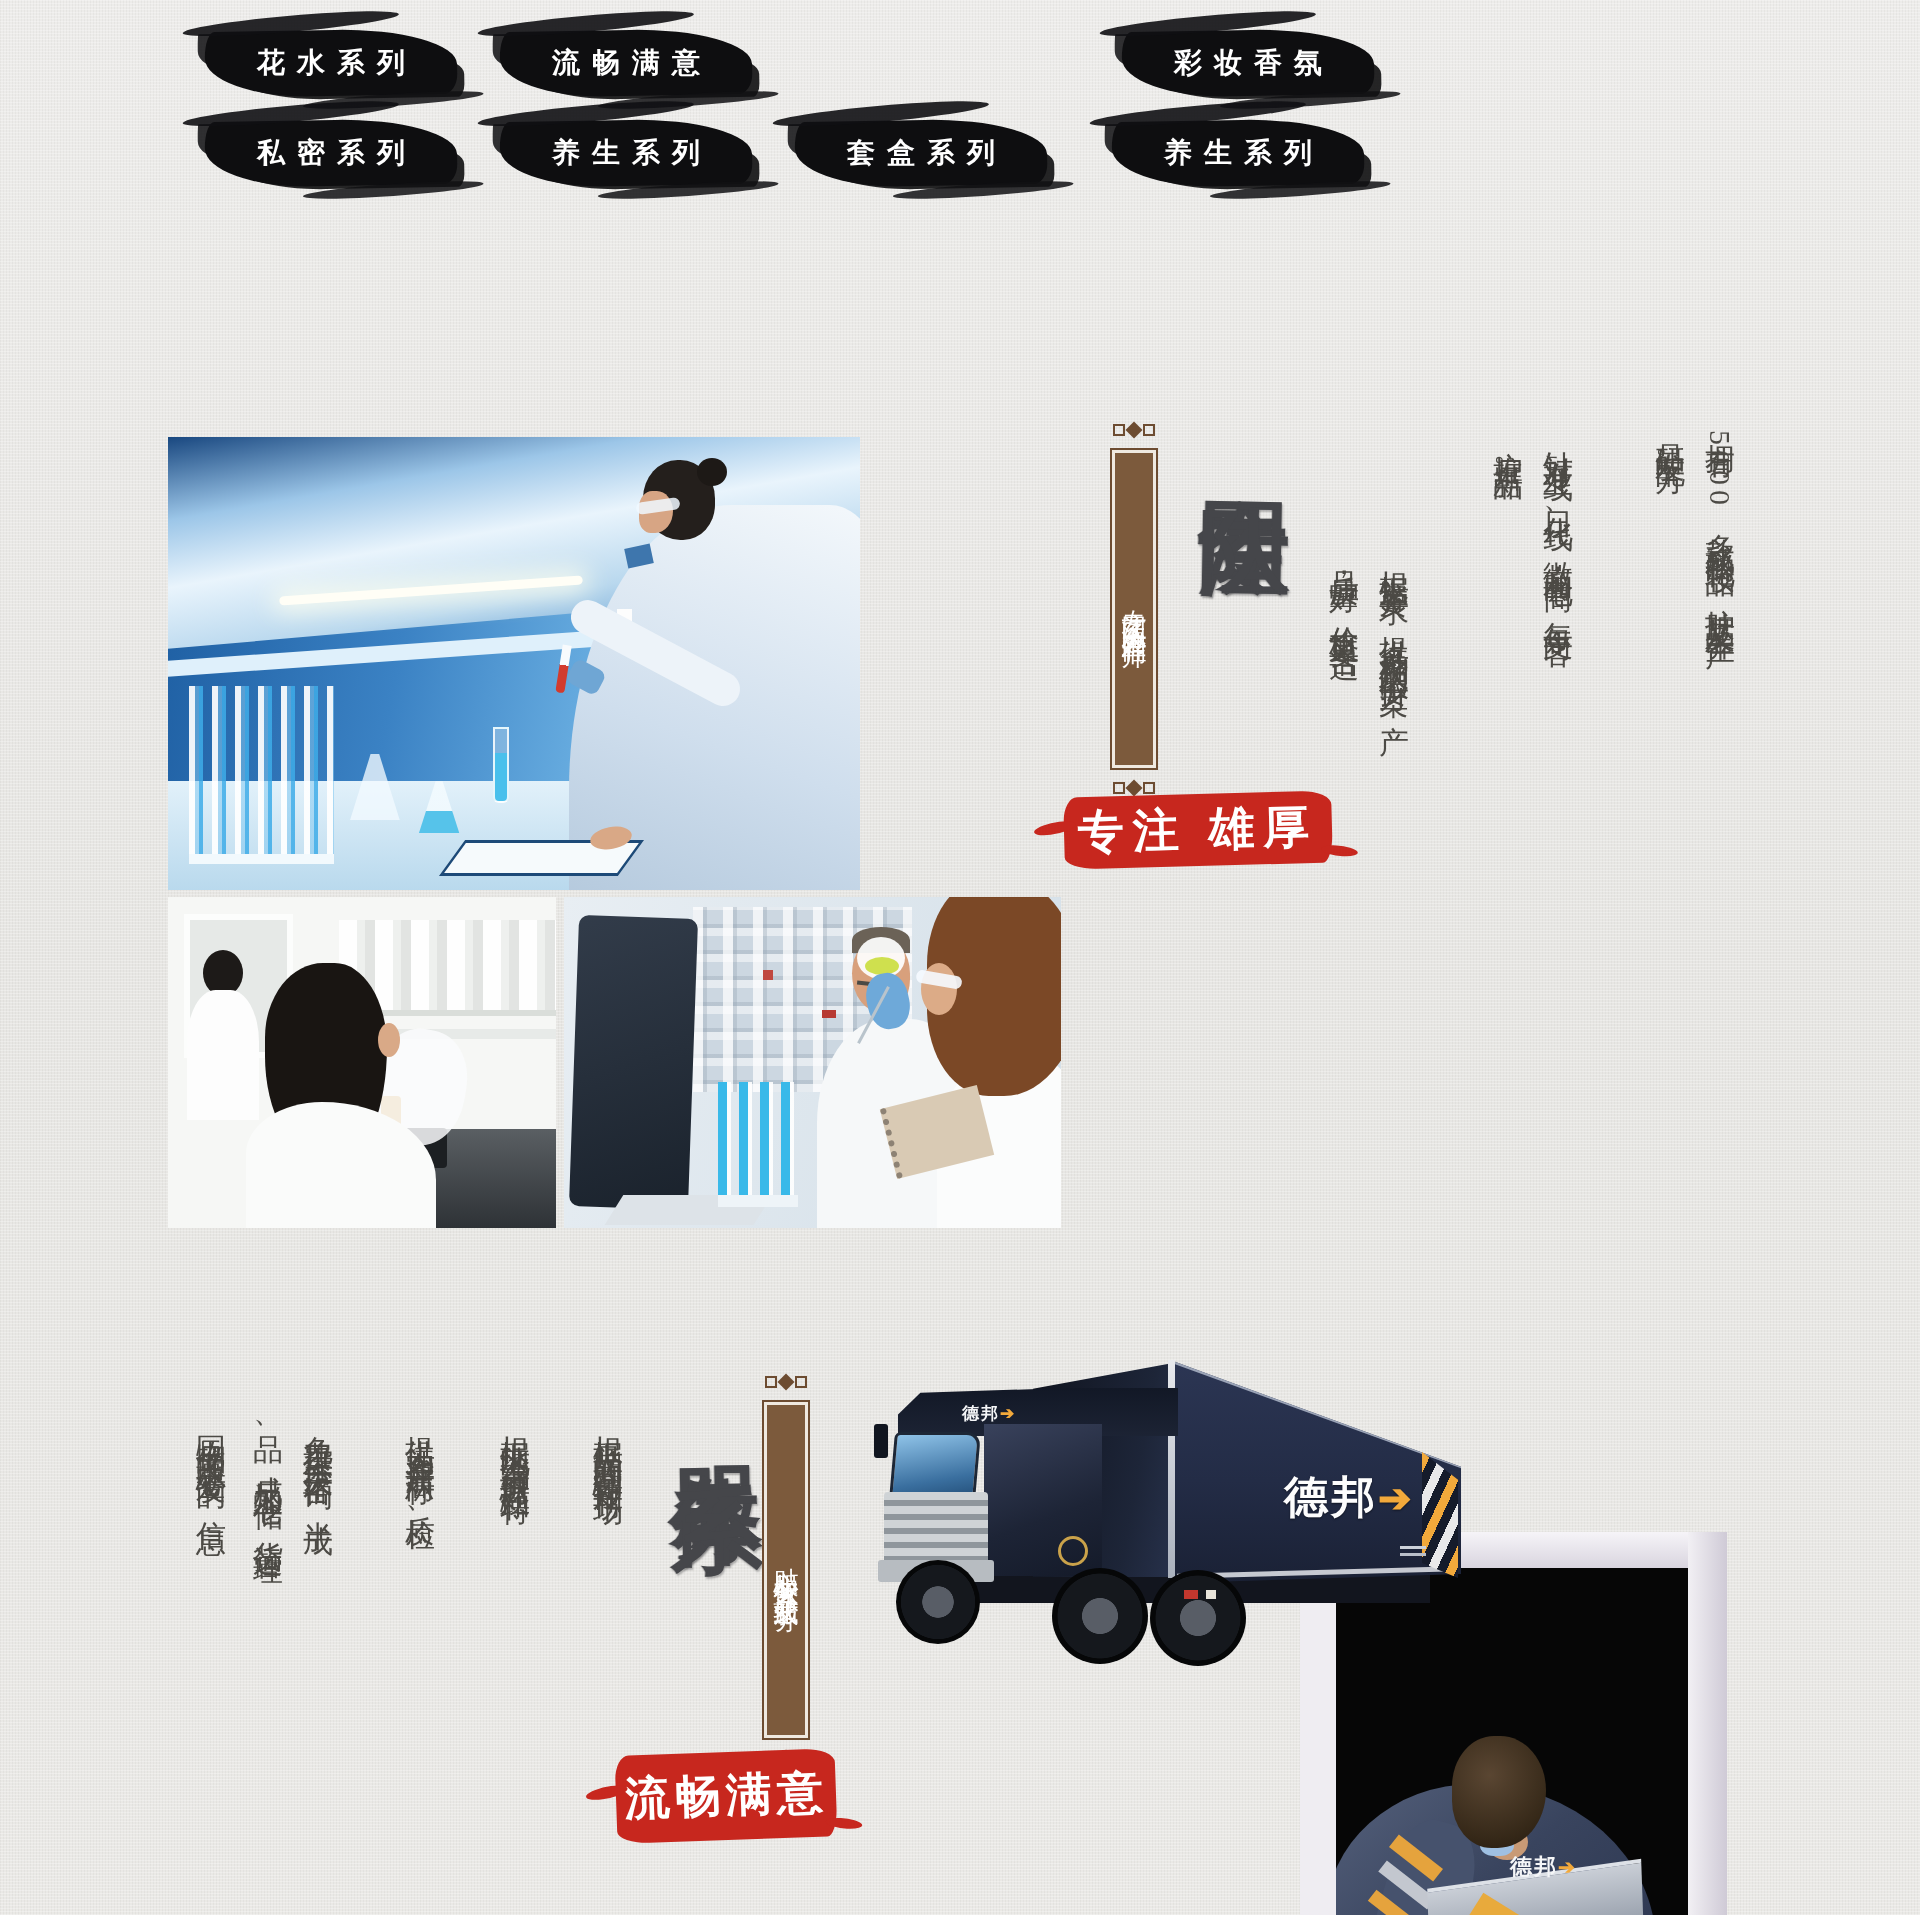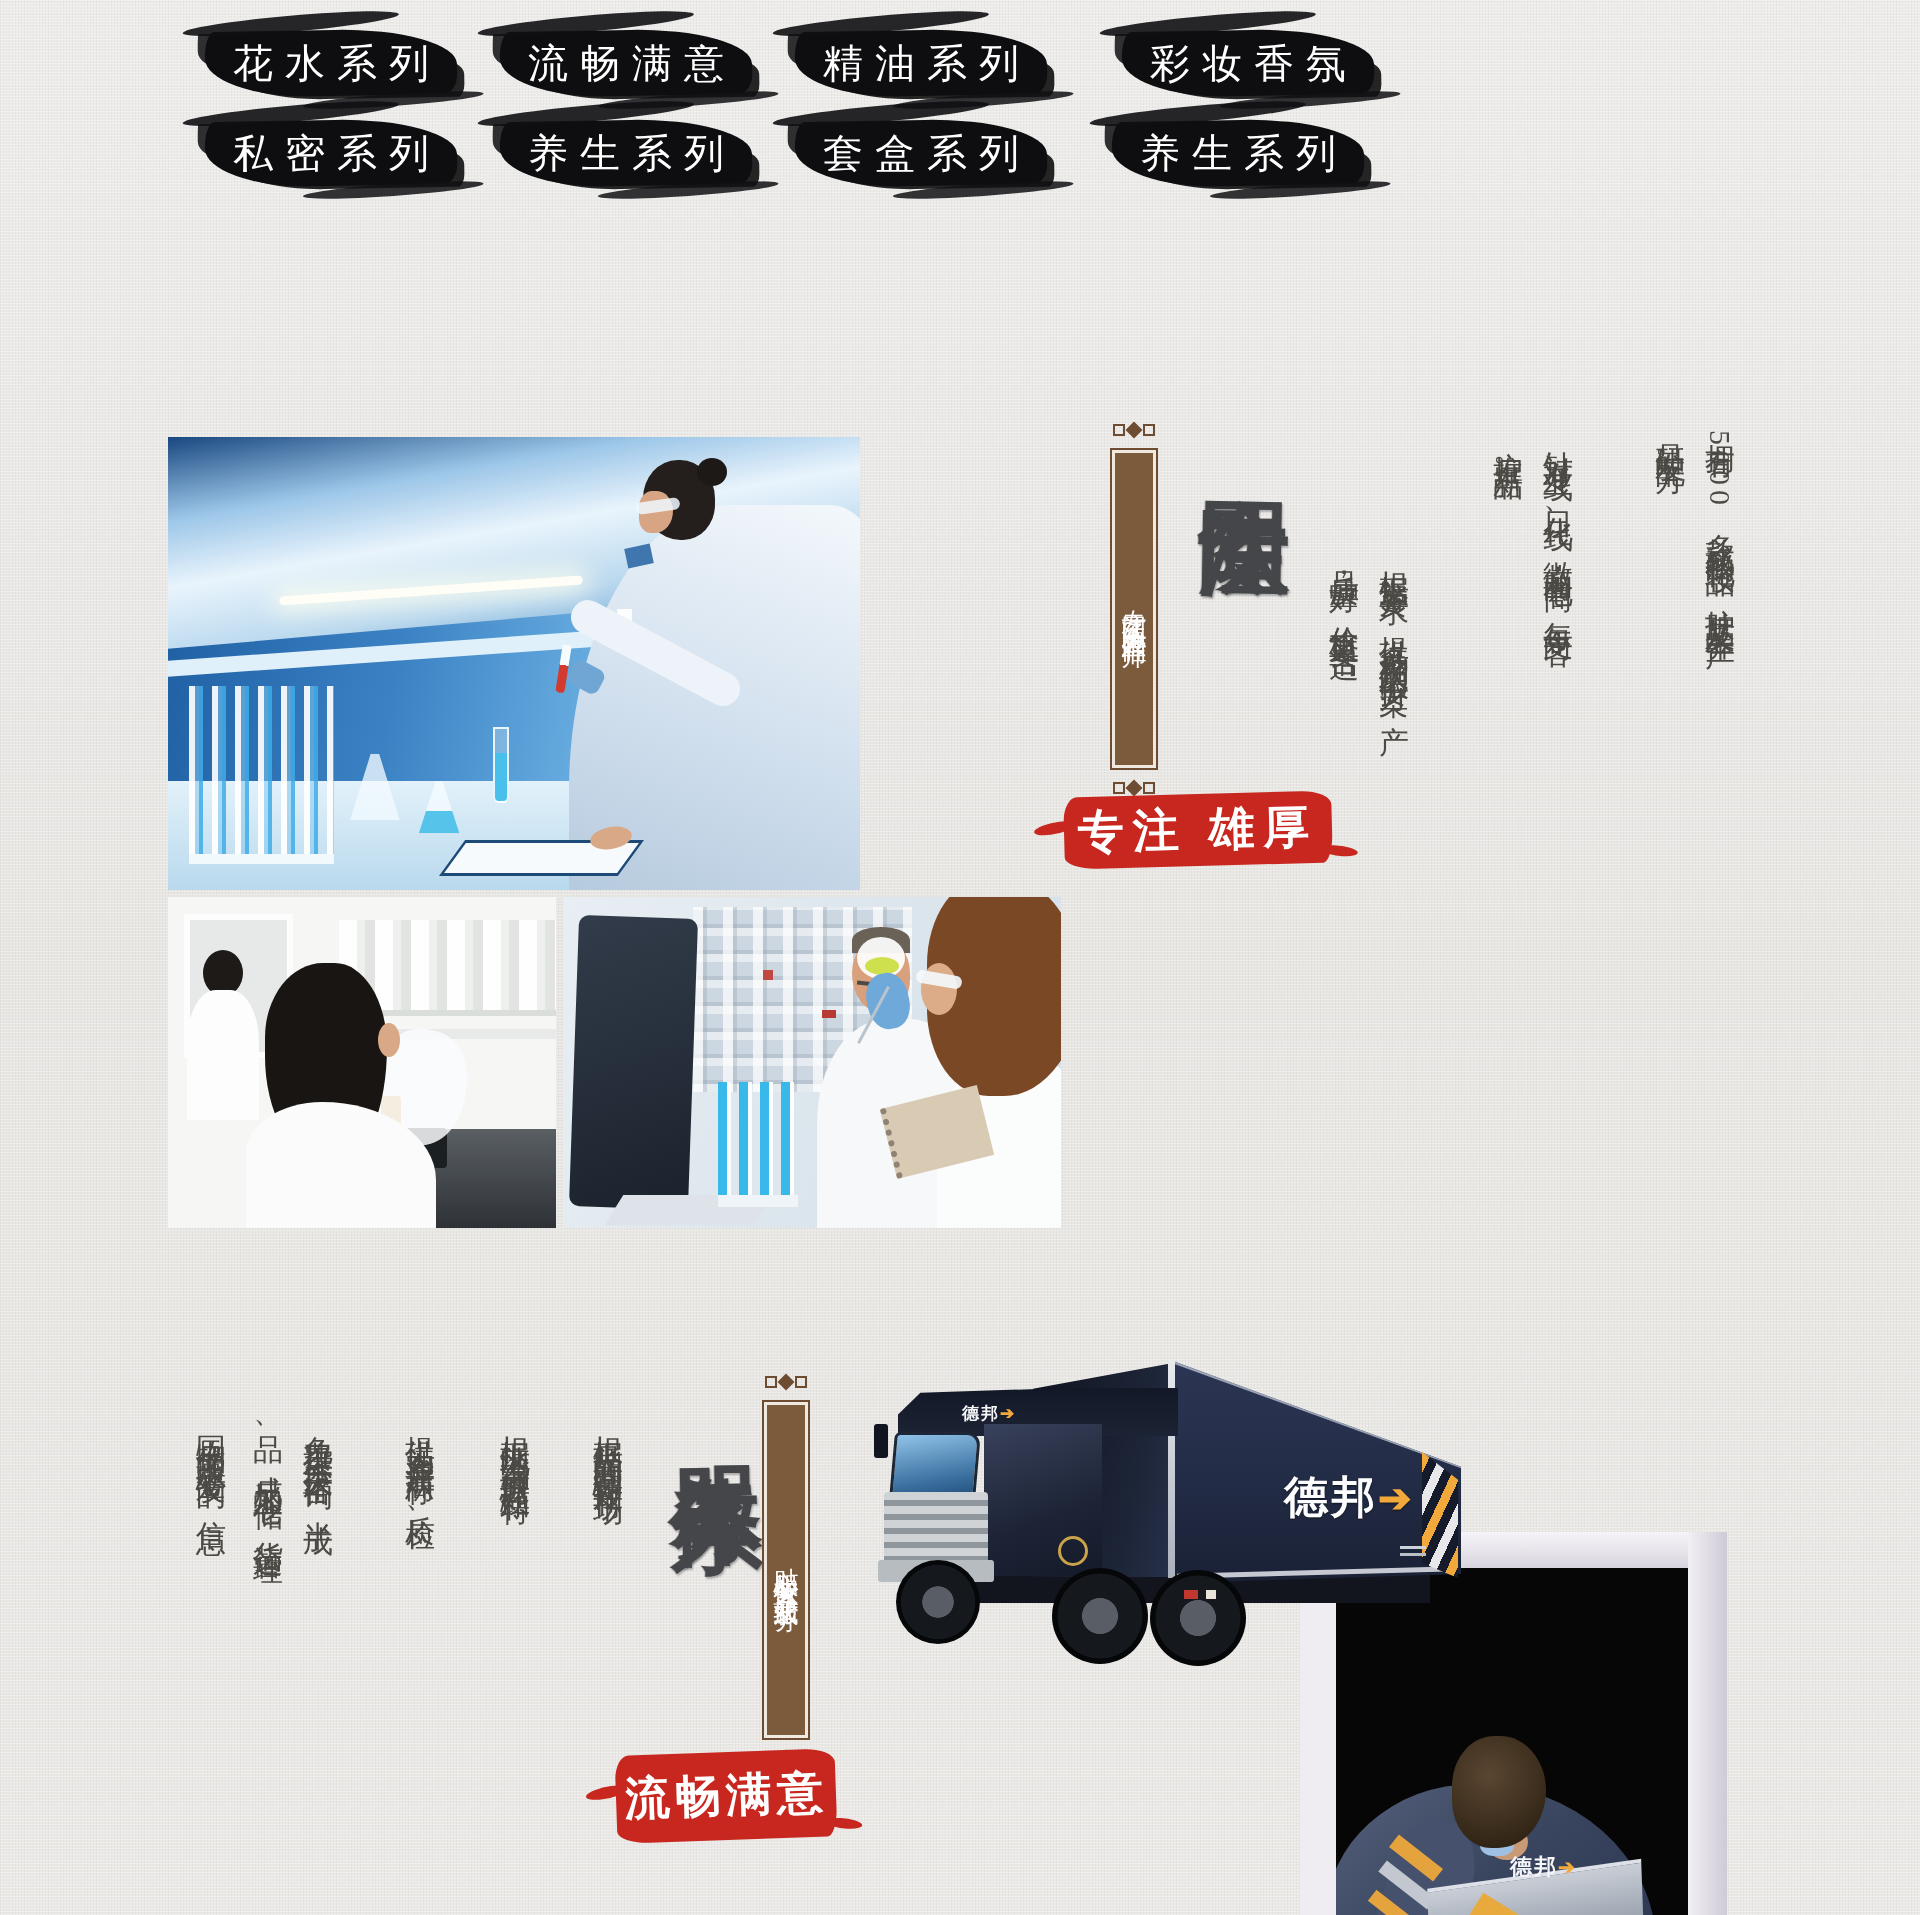--- a/index.html
+++ b/index.html
@@ -14,21 +14,21 @@
   
   .brush{position:absolute;width:252px;height:66px;}
   .brush .ink{position:absolute;inset:0;background:#0e0e10;
     border-radius:10px 48% 14px 42% / 26px 55% 20px 60%;transform:rotate(-1deg);
     box-shadow:14px 10px 0 -7px rgba(14,14,16,.9), -16px -7px 0 -9px rgba(14,14,16,.85);}
   .brush .ink::before{content:"";position:absolute;left:-22px;top:-15px;width:86%;height:16px;
     background:#101013;border-radius:50%;transform:rotate(-4deg);opacity:.9;}
   .brush .ink::after{content:"";position:absolute;right:-26px;bottom:-11px;width:72%;height:12px;
     background:#101013;border-radius:50%;transform:rotate(-3deg);opacity:.85;}
   .brush .lbl{position:absolute;inset:0;display:flex;align-items:center;justify-content:center;
-    color:#ffffff;font-size:40px;letter-spacing:12px;text-indent:12px;z-index:2;}
+    color:#ffffff;font-size:28px;letter-spacing:12px;text-indent:12px;z-index:2;font-weight:bold;}
 
   
   .vcol{position:absolute;writing-mode:vertical-rl;text-orientation:mixed;
     font-size:30px;letter-spacing:5px;line-height:36px;color:#4c4a45;}
 
   
   .callig{position:absolute;writing-mode:vertical-rl;font-weight:700;color:#45464a;
     text-shadow:1px 2px 2px rgba(55,55,58,.35), -1px 0 0 rgba(55,55,58,.25);}
   #team-callig{left:1184px;top:424px;font-size:92px;letter-spacing:3px;transform:rotate(1deg);}
   #svc-callig{left:652px;top:1396px;font-size:92px;letter-spacing:4px;transform:rotate(-1deg);}
@@ -200,24 +200,20 @@
 <div class="page">
 
   <div class="brush" style="left:205px;top:30px;">
     <i class="ink"></i>
     <span class="lbl">花水系列</span>
   </div>
   <div class="brush" style="left:500px;top:30px;">
     <i class="ink"></i>
     <span class="lbl">流畅满意</span>
   </div>
-  <div class="brush" style="left:795px;top:30px;">
-    <i class="ink"></i>
-    <span class="lbl">精油系列</span>
-  </div>
   <div class="brush" style="left:205px;top:120px;">
     <i class="ink"></i>
     <span class="lbl">私密系列</span>
   </div>
   <div class="brush" style="left:1122px;top:30px;">
     <i class="ink"></i>
     <span class="lbl">彩妆香氛</span>
   </div>
   <div class="brush" style="left:795px;top:120px;">
     <i class="ink"></i>

